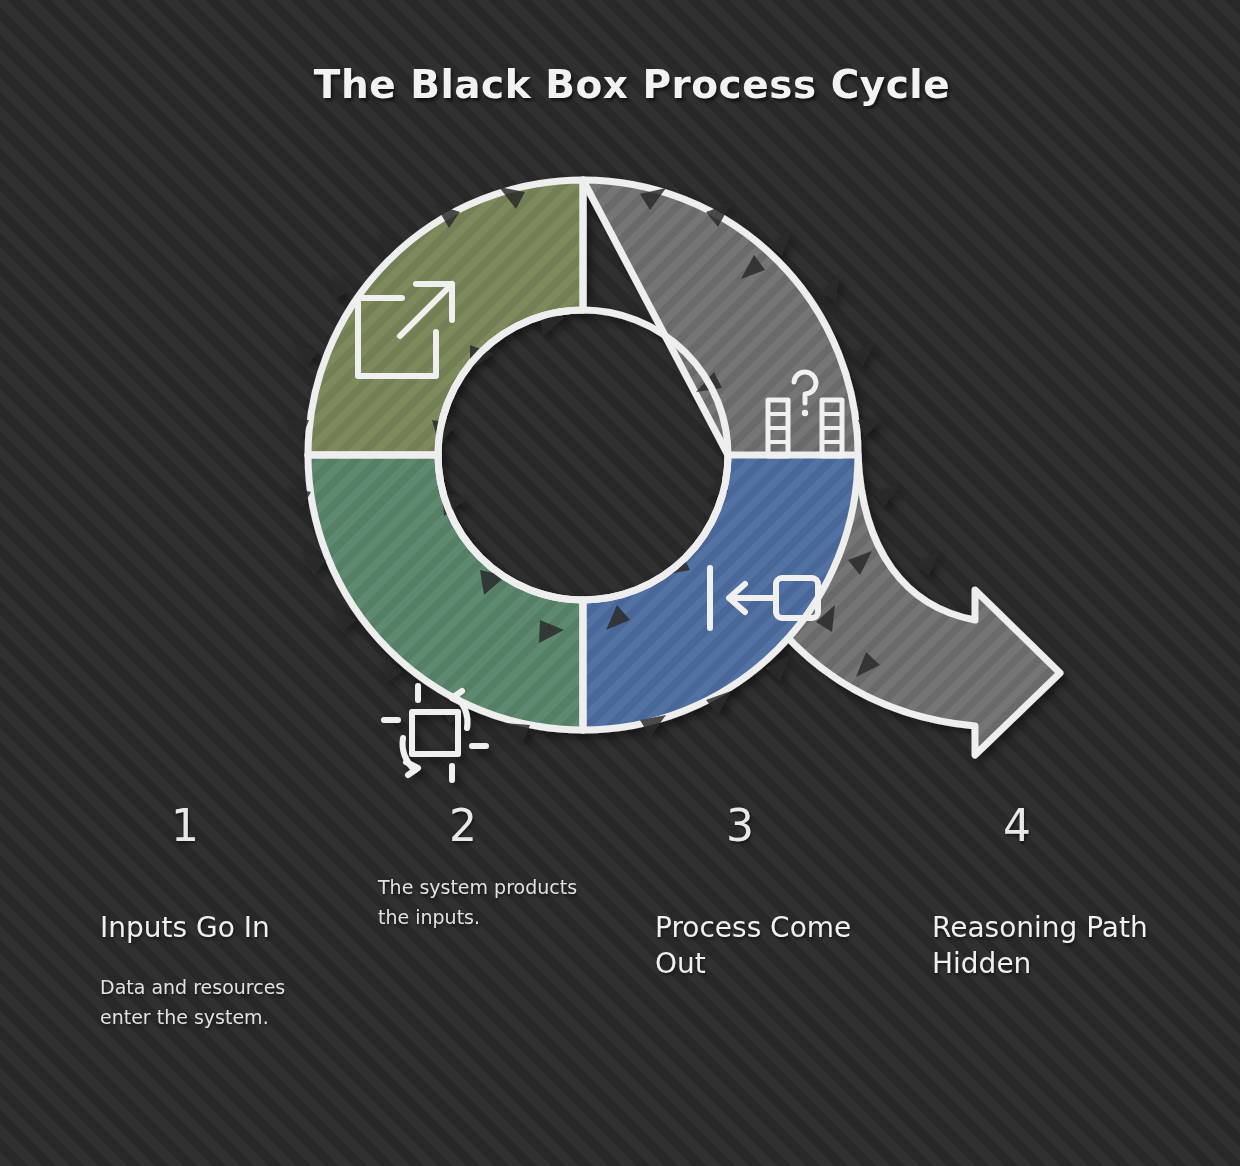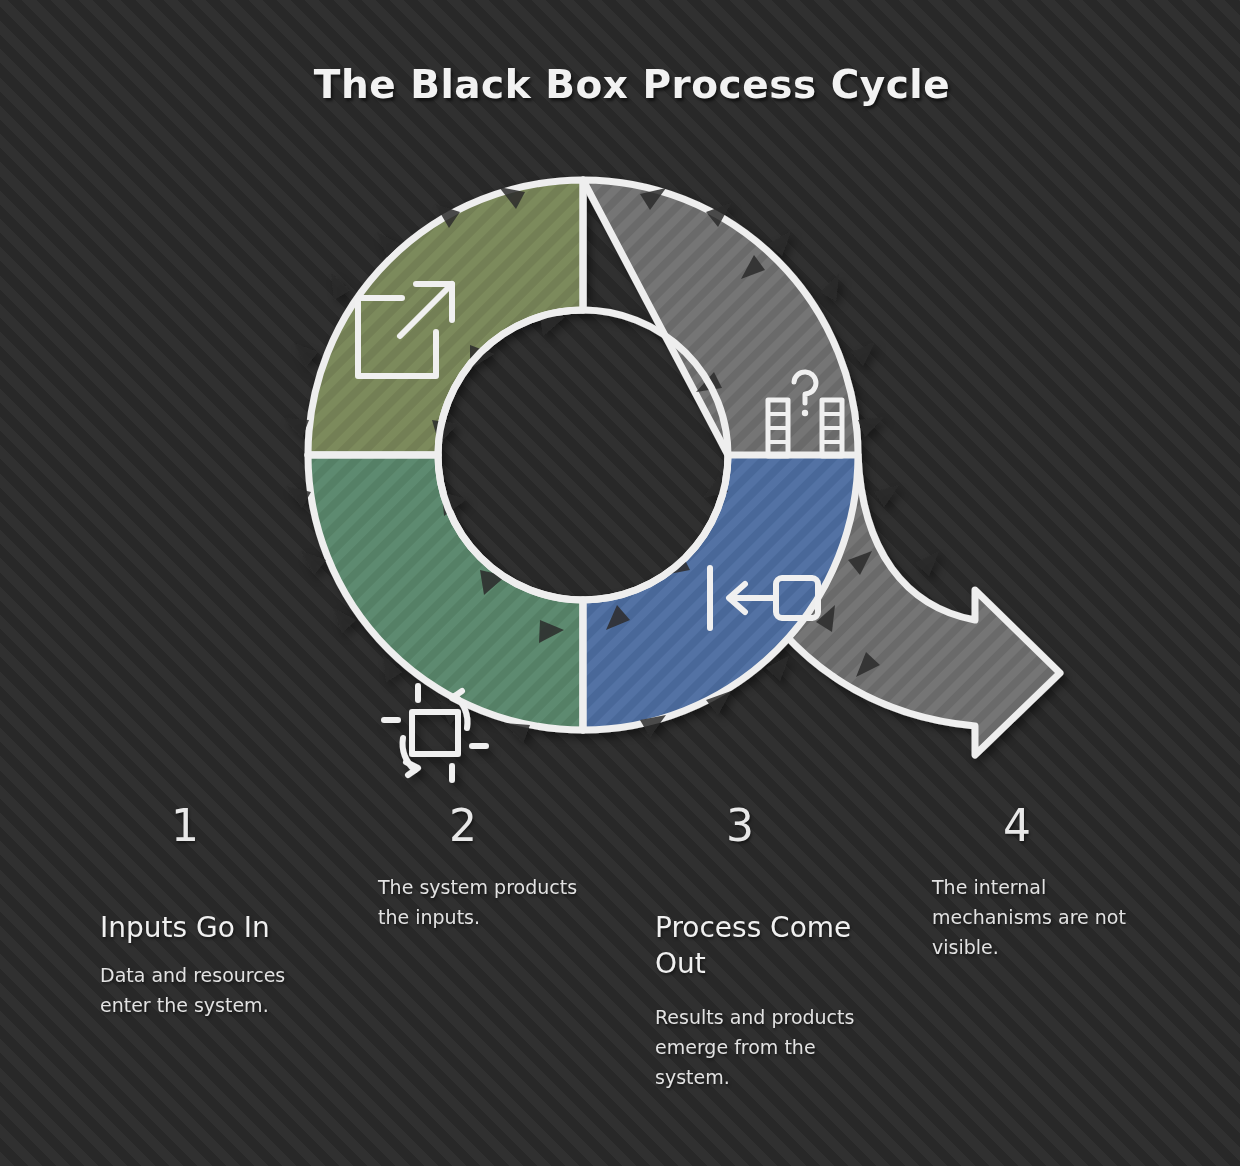--- a/index.html
+++ b/index.html
@@ -83,21 +83,21 @@
   .legend-title {
     margin-top: 58px;
     color: #f0f0f0;
     font-size: 28px;
     line-height: 36px;
     font-family: "DejaVu Sans", sans-serif;
     text-shadow: 1px 2px 3px rgba(0,0,0,0.5);
     width: 245px;
   }
   .legend-desc {
-    margin-top: 14px;
+    margin-top: 26px;
     color: #e2e2e2;
     font-size: 19px;
     line-height: 30px;
     font-family: "DejaVu Sans", sans-serif;
     text-shadow: 1px 2px 3px rgba(0,0,0,0.5);
     width: 230px;
   }
   .legend-col.c0 .legend-title { margin-top: 58px; }
   .legend-col.c1 .legend-title,
   .legend-col.c2 .legend-title,
@@ -266,19 +266,18 @@
     <div class="legend-title">Inputs Go In</div>
     <div class="legend-desc">Data and resources enter the system.</div>
   </div>
   <div class="legend-col c1">
     <div class="legend-num">2</div>
     <div class="legend-desc">The system products the inputs.</div>
   </div>
   <div class="legend-col c2">
     <div class="legend-num">3</div>
     <div class="legend-title">Process Come Out</div>
-    <div class="legend-desc">Results and products emerge from the system.</div>
   </div>
   <div class="legend-col c3">
     <div class="legend-num">4</div>
-    <div class="legend-desc">The internal mechanisms are not visible.</div>
+    <div class="legend-title">Reasoning Path Hidden</div>
   </div>
 </div>
 
 </body></html>

